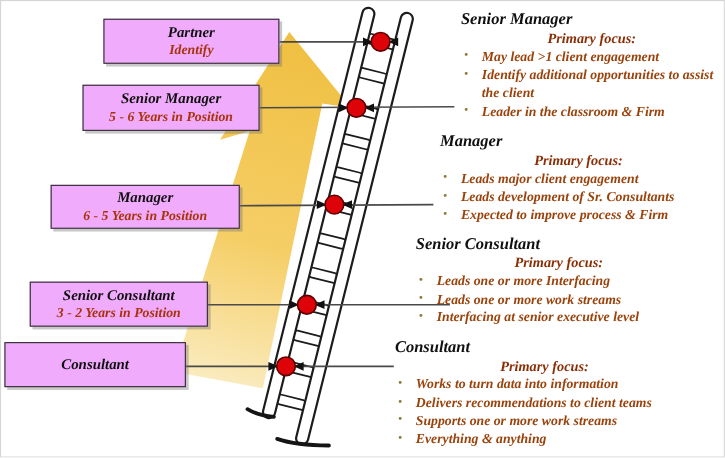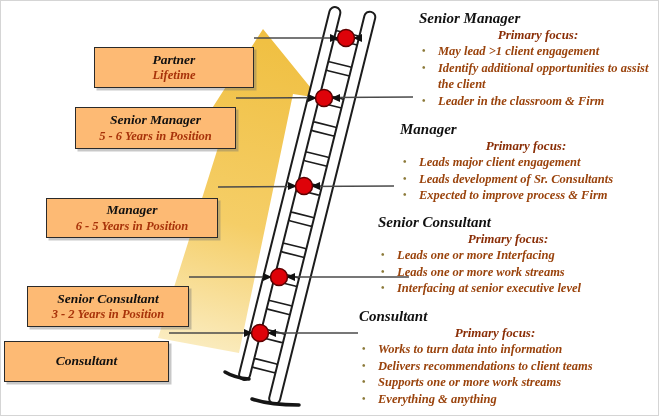--- a/index.html
+++ b/index.html
@@ -10,27 +10,26 @@
     border:1px solid #d5d5d5;
     box-sizing:border-box;
     overflow:hidden;
     font-family:"Liberation Serif","DejaVu Serif",serif;
   }
   .layer{position:absolute;left:0;top:0;width:659px;height:416px;}
 
   
   .role-box{
     position:absolute;
-    background:#fdba74;
+    background:#f0abfc;
     border:1.5px solid #2a2a2a;
     box-shadow:2.5px 2.5px 0 rgba(110,110,110,.38);
     display:flex;flex-direction:column;align-items:center;justify-content:center;
     text-align:center;line-height:1.2;
     box-sizing:border-box;
-    margin-top:30px;
   }
   .role-title{
     font-weight:bold;font-style:italic;
     font-size:13.5px;color:#101010;white-space:nowrap;
   }
   .role-subtitle{
     font-weight:bold;font-style:italic;
     font-size:12.5px;color:var(--subtitle-red,#A8330A);white-space:nowrap;
   }
 
@@ -125,21 +124,21 @@
       <circle cx="345" cy="37" r="8.5"></circle>
       <circle cx="323" cy="97" r="8.5"></circle>
       <circle cx="303" cy="185" r="8.5"></circle>
       <circle cx="278" cy="276" r="8.5"></circle>
       <circle cx="259" cy="332" r="8.5"></circle>
     </g>
   </svg>
 
   <div class="role-box" style="left:93px;top:16px;width:160px;height:41px;">
     <div class="role-title">Partner</div>
-    <div class="role-subtitle">Lifetime</div>
+    <div class="role-subtitle">Identify</div>
   </div>
   <div class="role-box" style="left:74px;top:76px;width:161px;height:42px;">
     <div class="role-title">Senior Manager</div>
     <div class="role-subtitle">5 - 6 Years in Position</div>
   </div>
   <div class="role-box" style="left:45px;top:167px;width:172px;height:40px;">
     <div class="role-title">Manager</div>
     <div class="role-subtitle">6 - 5 Years in Position</div>
   </div>
   <div class="role-box" style="left:26px;top:255px;width:162px;height:41px;">

